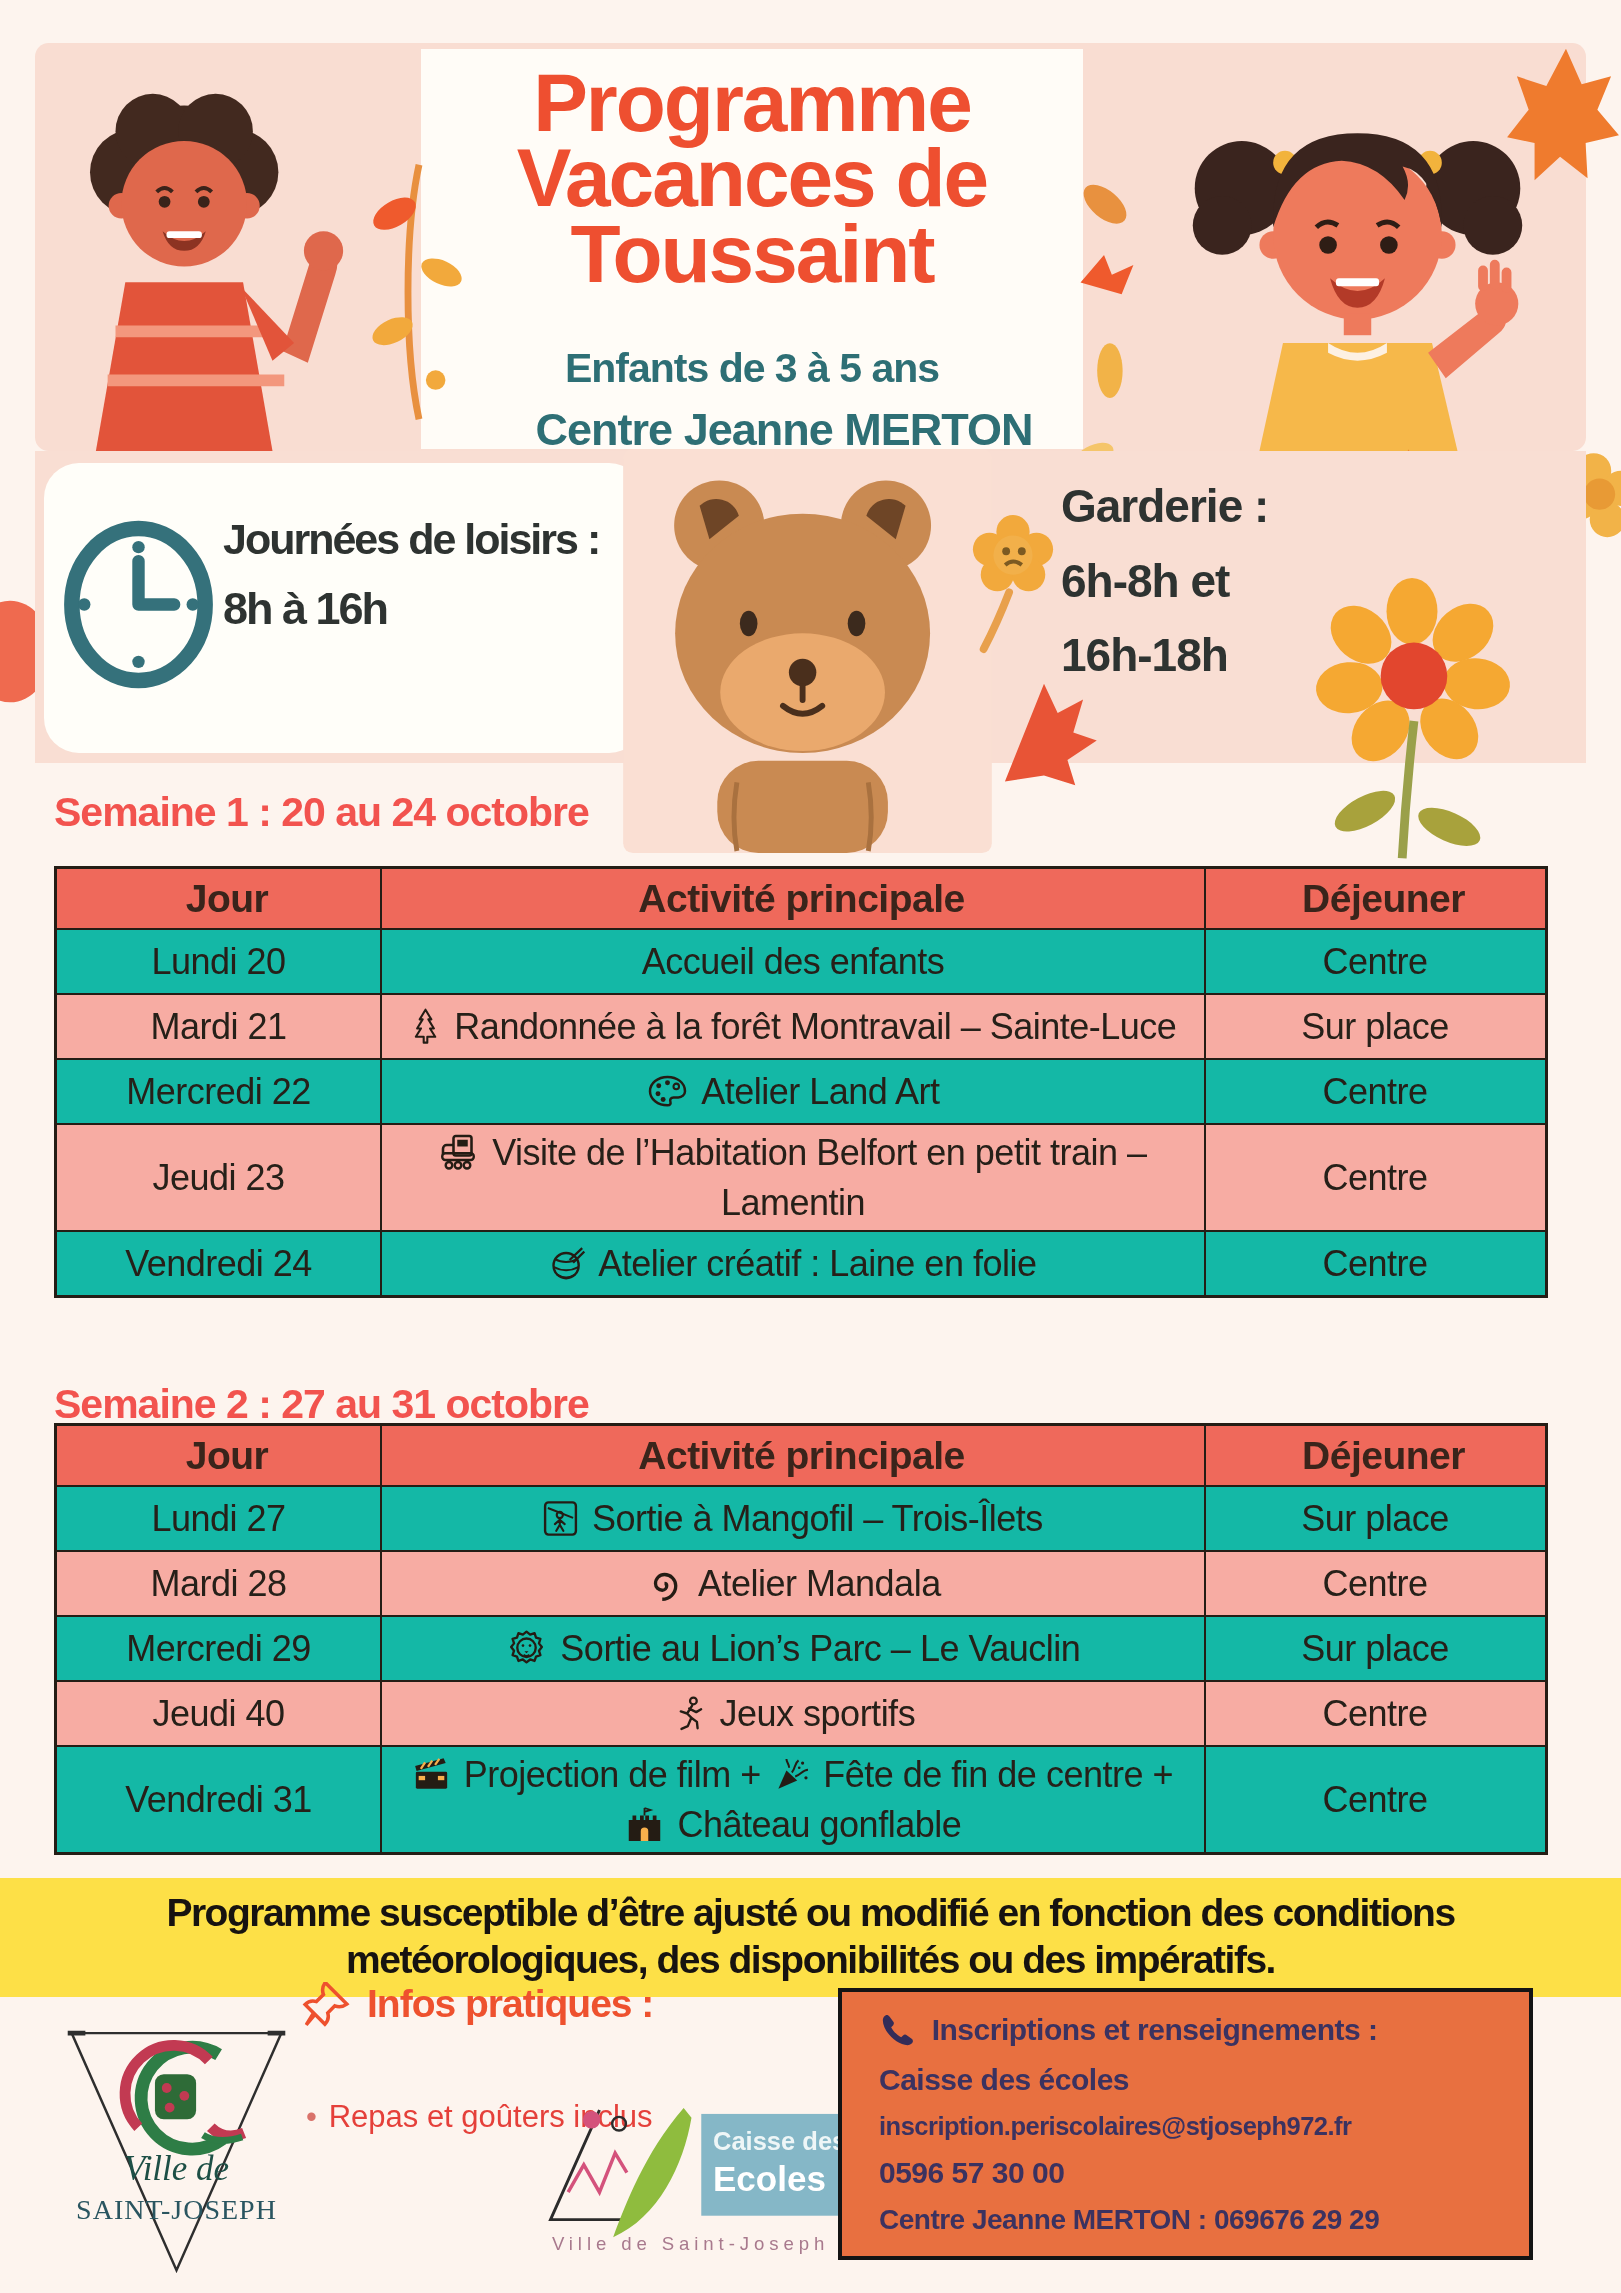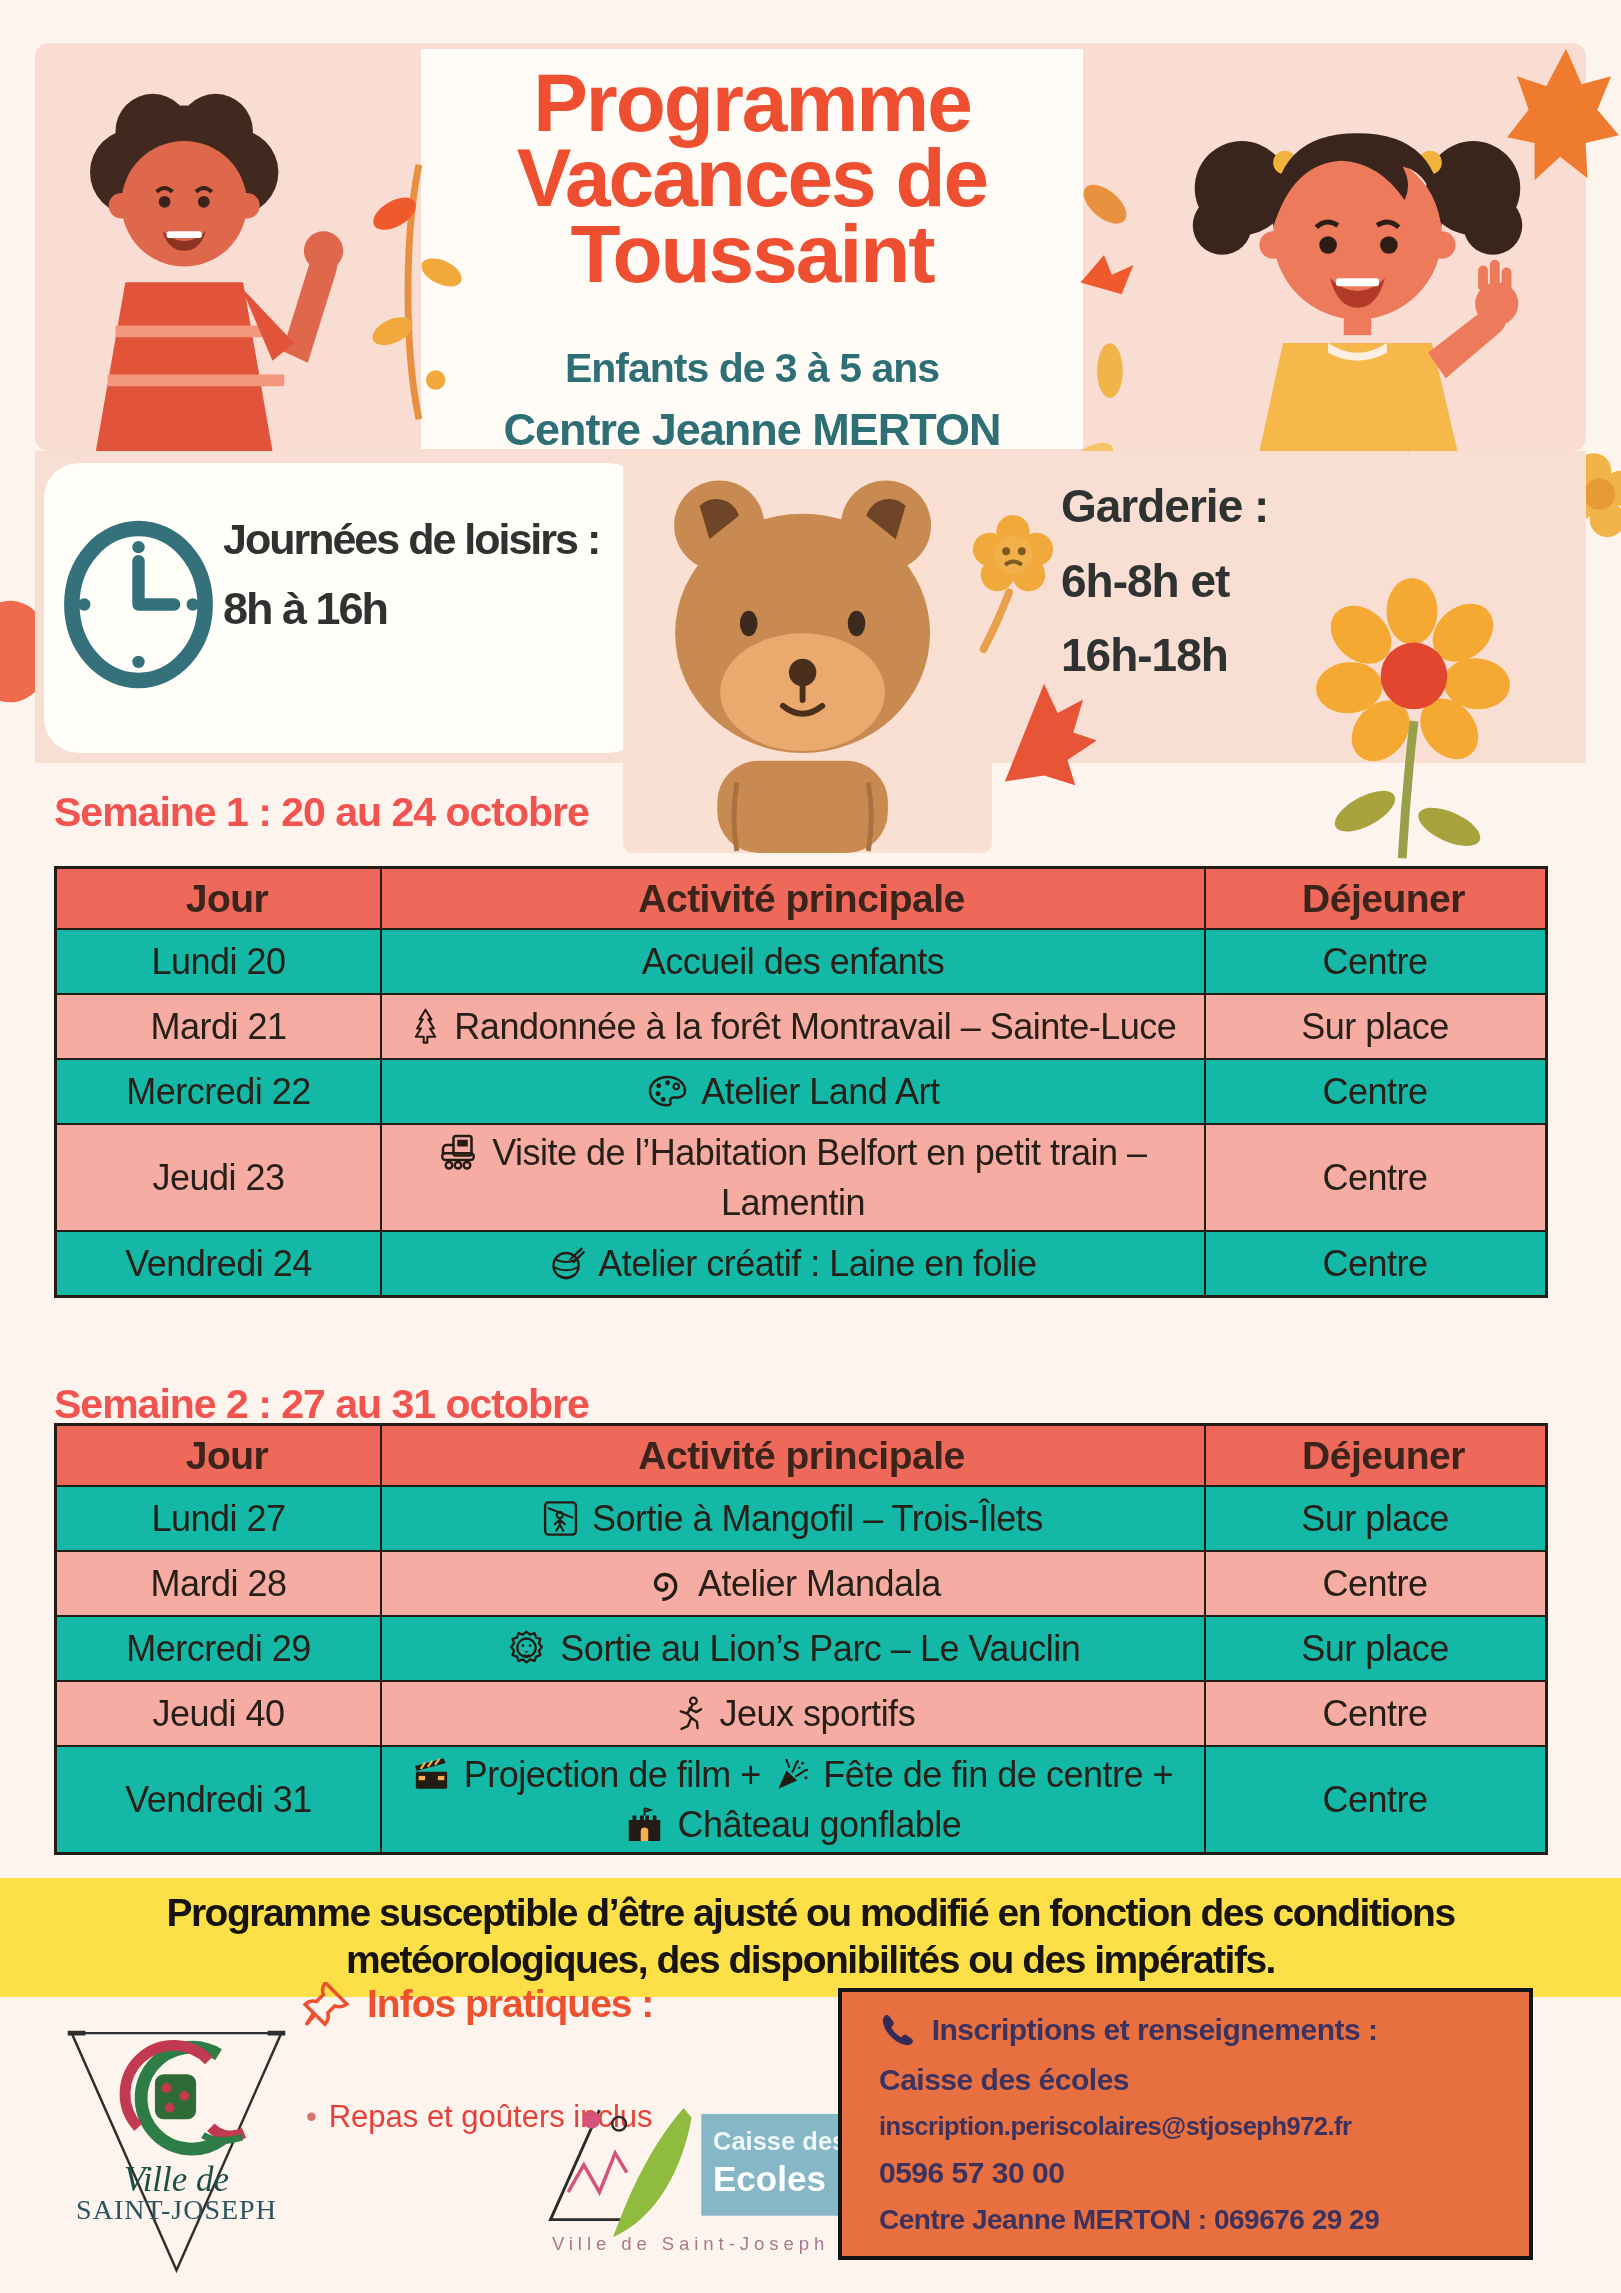--- a/index.html
+++ b/index.html
@@ -8,21 +8,21 @@
   
   .header-band{position:absolute;left:35px;top:43px;width:1551px;height:408px;
                background:#f9ddd2;border-radius:13.7px;}
   .title-panel{position:absolute;left:421px;top:49px;width:662px;height:400px;background:#fffcf7;}
   .title-line{font-size:82px;font-weight:bold;color:#ee4f30;text-align:center;
               line-height:0.92;letter-spacing:-2px;}
   .title-wrap{position:absolute;left:421px;top:65px;width:662px;text-align:center;}
   .subtitle{position:absolute;left:421px;top:345px;width:662px;text-align:center;
             font-size:41px;font-weight:bold;color:#2e6f75;letter-spacing:-1px;}
   .center-name{position:absolute;left:421px;top:404px;width:662px;text-align:center;
-               font-size:45px;font-weight:bold;color:#2e6f75;letter-spacing:-1px;}
+               font-size:45px;font-weight:bold;color:#2e6f75;letter-spacing:-1px;padding-left:32px;}
   .illus{position:absolute;}
   
   .info-band{position:absolute;left:35px;top:451px;width:1551px;height:312px;background:#f9ded3;}
   .loisirs-panel{position:absolute;left:44px;top:463px;width:600px;height:290px;
                  background:#fffef9;border-radius:35px;}
   .clock{position:absolute;left:61px;top:518px;}
   .loisirs-text{position:absolute;left:223px;top:518px;width:412px;color:#2e3331;
                 font-weight:bold;letter-spacing:-2px;}
   .loisirs-text .l1{font-size:43px;line-height:1.0;}
   .loisirs-text .l2{font-size:45px;margin-top:21.6px;}
@@ -54,21 +54,21 @@
   
   .disclaimer{position:absolute;left:0;top:1878px;width:1621px;text-align:center;
               background:#fde047;padding:11.8px 0 13.7px;font-weight:bold;font-size:39px;
               letter-spacing:-1.5px;color:#171310;line-height:1.2;}
   
   .infos-title{position:absolute;left:300px;top:1982px;display:flex;align-items:flex-start;gap:14px;}
   .infos-title span{font-size:39px;font-weight:bold;color:#ee512e;letter-spacing:-1px;}
   .infos-bullet{position:absolute;left:306px;top:2099px;font-size:31px;color:#e5403a;}
   .infos-bullet .dot{color:#d9726a;margin-right:11.8px;}
   .city-logo{position:absolute;left:54px;top:1990px;width:245px;height:294px;}
-  .city-logo .script{position:absolute;left:0;top:170px;width:245px;text-align:center;
+  .city-logo .script{position:absolute;left:0;top:159px;width:245px;text-align:center;
        font-family:"Liberation Serif",serif;font-style:italic;font-size:35px;color:#1d4f46;}
   .city-logo .caps{position:absolute;left:0;top:204px;width:245px;text-align:center;
        font-family:"Liberation Serif",serif;font-size:28px;letter-spacing:1px;color:#2a5560;}
   .caisse-logo{position:absolute;left:529px;top:2096px;width:323px;height:167px;}
   .caisse-logo .box-l1{position:absolute;left:184px;top:31px;font-size:25.5px;font-weight:bold;color:#eef6f7;}
   .caisse-logo .box-l2{position:absolute;left:184px;top:63px;font-size:35px;font-weight:bold;color:#ffffff;}
   .caisse-logo .caption{position:absolute;left:0;top:137px;width:323px;text-align:center;
        font-size:18.6px;letter-spacing:4.9px;color:#a8798d;}
   .contact-box{position:absolute;left:838px;top:1988px;width:695px;height:272px;
        background:#e87040;border:4.9px solid #141414;box-sizing:border-box;

